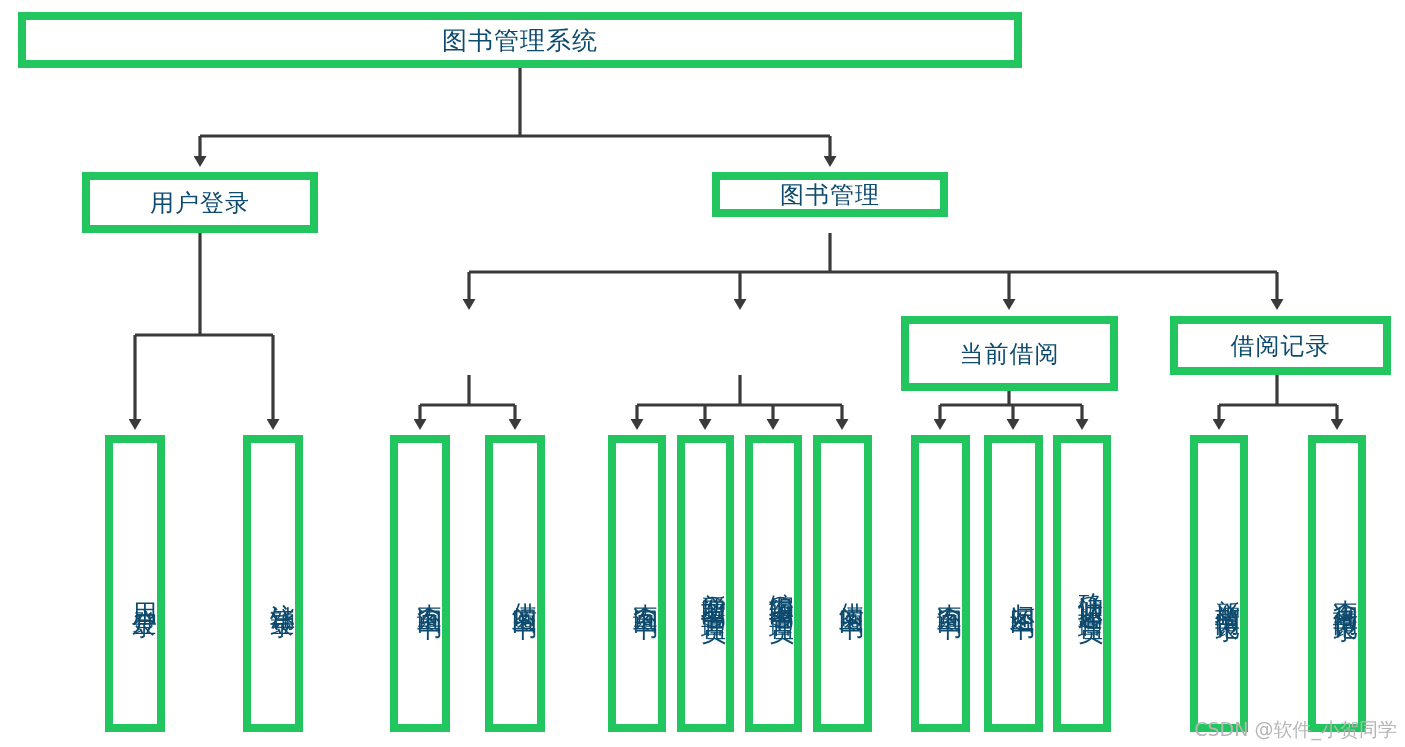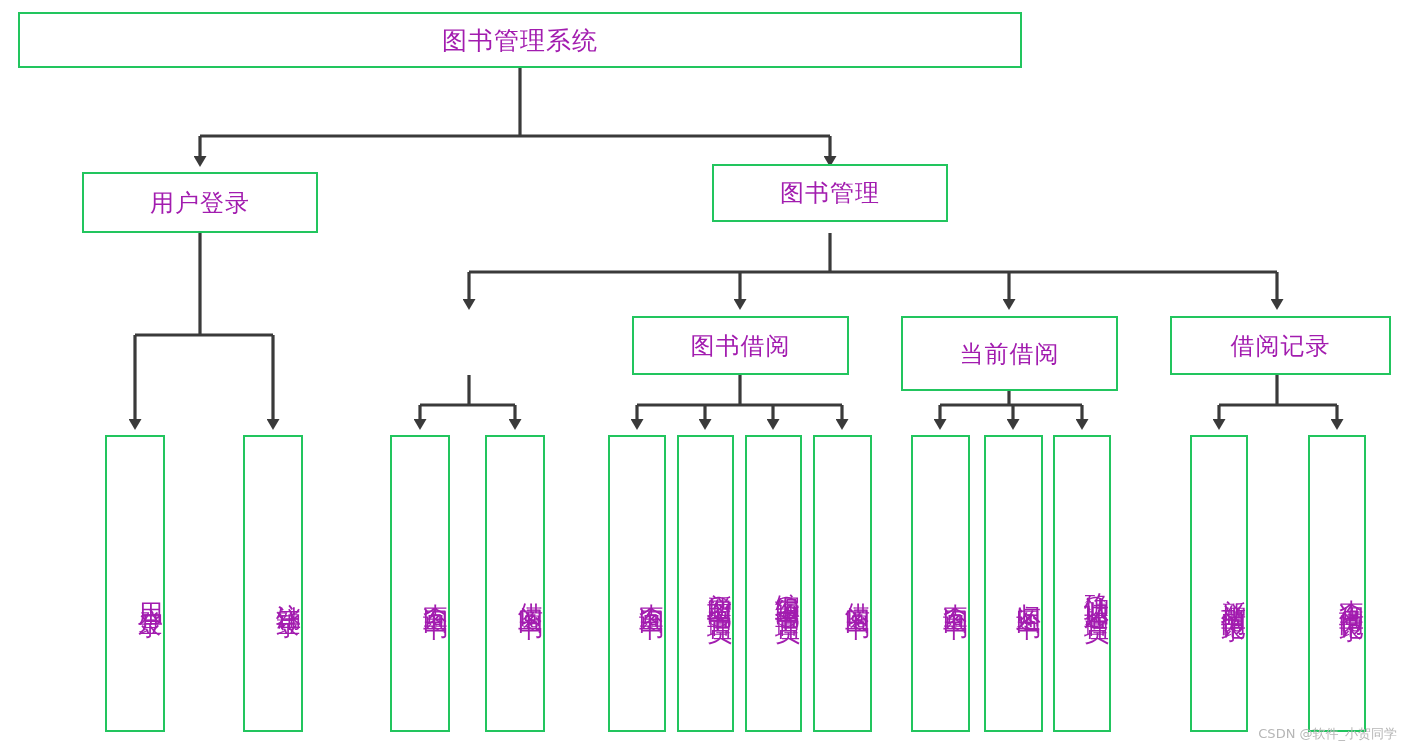--- a/index.html
+++ b/index.html
@@ -9,26 +9,26 @@
     font-family:"DejaVu Sans","Liberation Sans",sans-serif;
     overflow:hidden;
     position:relative;
   }
   #diagram{
     position:absolute;left:0;top:0;width:1405px;height:747px;
   }
   .node{
     position:absolute;
     box-sizing:border-box;
-    border:2px solid #22c55e;
+    border:8px solid #22c55e;
     background:#ffffff;
     display:flex;
     align-items:center;
     justify-content:center;
-    color:#a21caf;
+    color:#0c4a6e;
     z-index:3;
   }
   .node.h{
     font-size:24px;
     letter-spacing:1px;
   }
   .node.v{
     writing-mode:vertical-rl;
     text-orientation:upright;
     font-size:25px;
@@ -44,21 +44,21 @@
     white-space:nowrap;
   }
   #root-node{font-size:25px;}
   svg#wires{
     position:absolute;left:0;top:0;width:1405px;height:747px;
     z-index:1;pointer-events:none;
   }
   #watermark{
     position:absolute;
     right:8px;bottom:4px;
-    font-size:13px;
+    font-size:19px;
     color:#b6b6b6;
     z-index:5;
     white-space:nowrap;
     font-family:"DejaVu Sans","Liberation Sans",sans-serif;
   }
 </style>
 </head>
 <body>
 
 <div id="diagram">
@@ -113,27 +113,24 @@
     </g>
   </svg>
 
   <div class="node h" id="root-node" style="left: 18px; top: 12px; width: 1004px; height: 56px;">
     <span class="lbl">图书管理系统</span>
   </div>
 
   <div class="node h" style="left: 82px; top: 172px; width: 236px; height: 61px;">
     <span class="lbl">用户登录</span>
   </div>
-  <div class="node h" style="left: 712px; top: 164px; width: 236px; height: 58px;">
+  <div class="node h" style="left: 712px; top: 172px; width: 236px; height: 45px;">
     <span class="lbl">图书管理</span>
   </div>
 
-  <div class="node h" style="left: 632px; top: 316px; width: 217px; height: 59px;">
-    <span class="lbl">图书借阅</span>
-  </div>
   <div class="node h" style="left: 901px; top: 316px; width: 217px; height: 75px;">
     <span class="lbl">当前借阅</span>
   </div>
   <div class="node h" style="left: 1170px; top: 316px; width: 221px; height: 59px; text-align: center;">
     <span class="lbl">借阅记录</span>
   </div>
 
   <div class="node v" style="left: 105px; top: 435px; width: 60px; height: 297px;">
     <span class="lbl">用户登录</span>
   </div>

